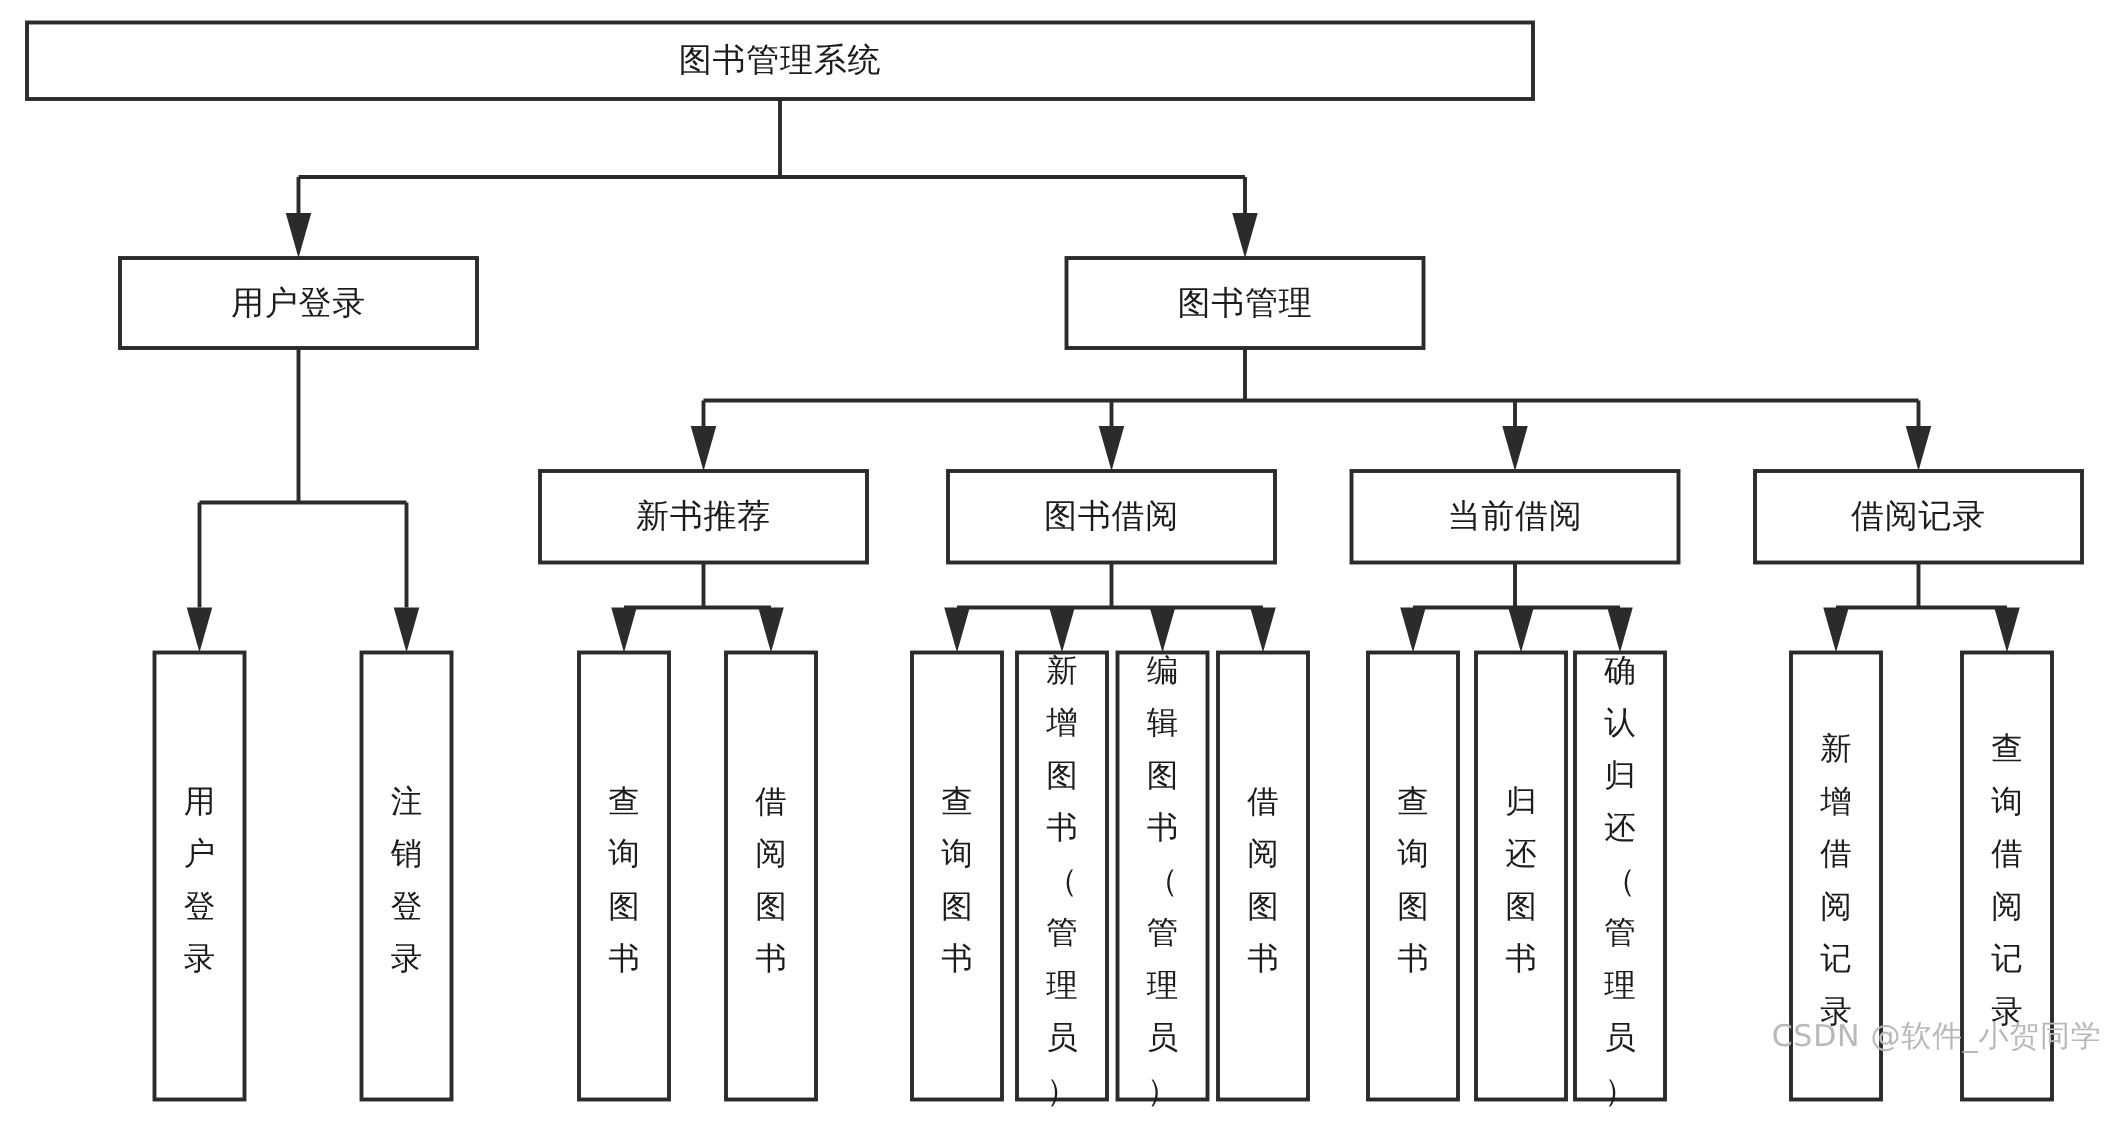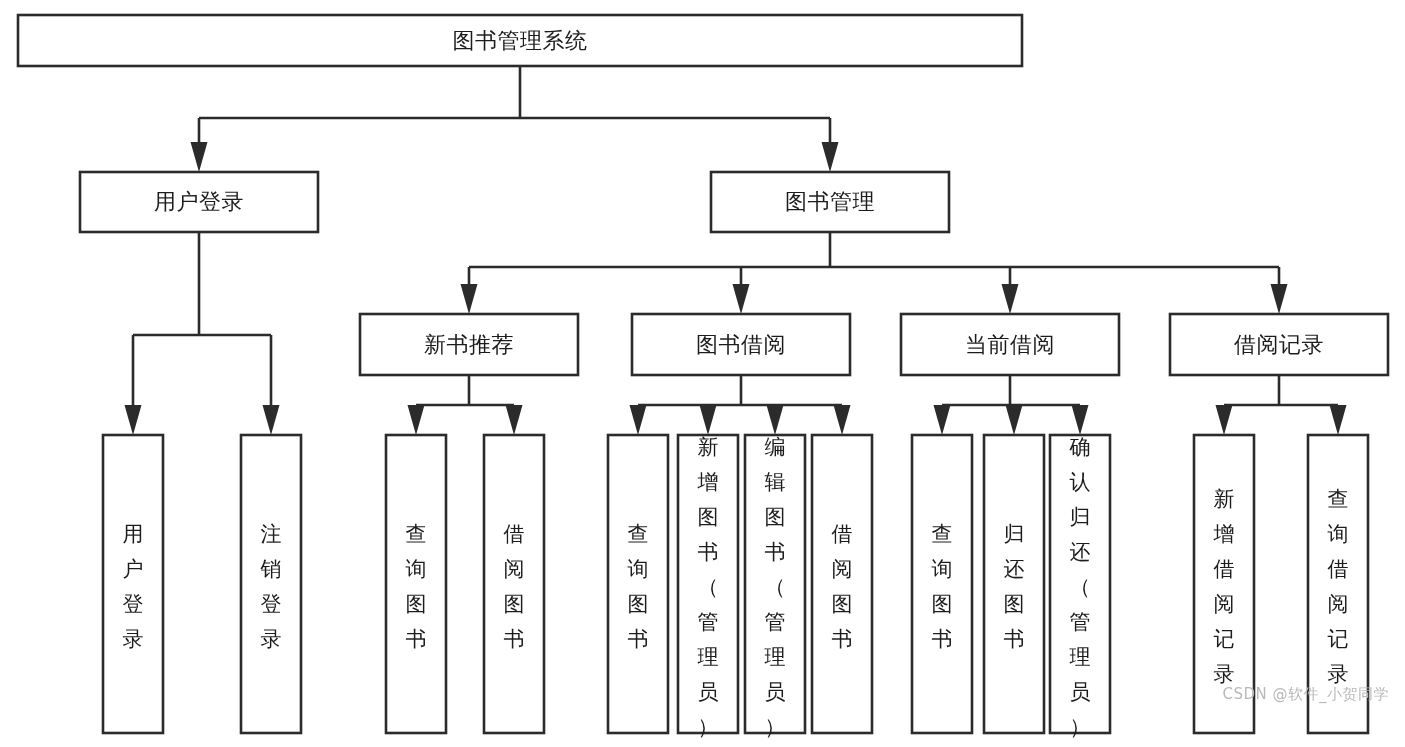--- a/index.html
+++ b/index.html
@@ -53,24 +53,24 @@
     stroke-width: 2.6;
     fill: none;
     stroke-linecap: butt;
   }
   .arrow-head {
     fill: #2b2b2b;
     stroke: none;
   }
   .watermark {
     position: absolute;
-    right: 16px;
+    right: 4px;
     bottom: 6px;
     font-family: "DejaVu Sans", "Liberation Sans", sans-serif;
-    font-size: 15px;
+    font-size: 20px;
     color: #b9b9b9;
     white-space: nowrap;
     letter-spacing: 0.5px;
     user-select: none;
   }
 </style>
 </head>
 <body>
 
 <div id="diagram-root">

